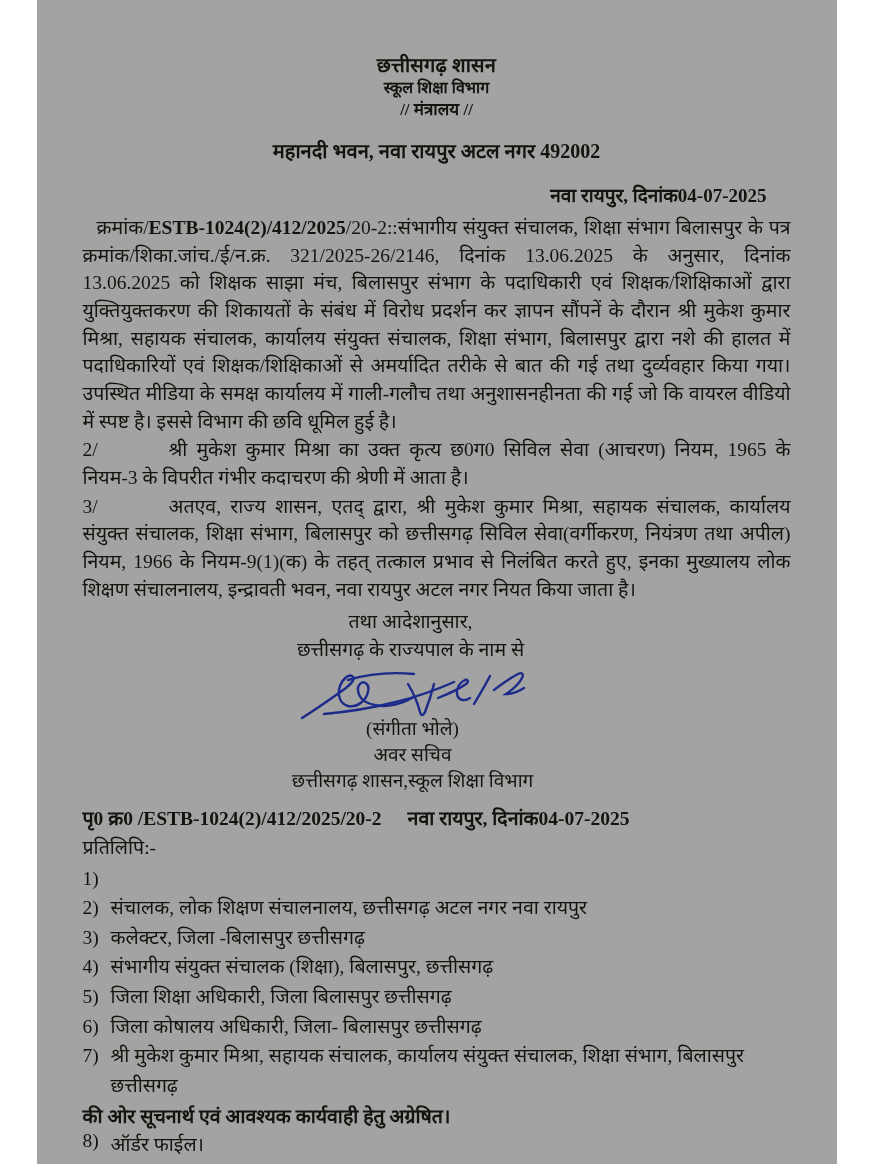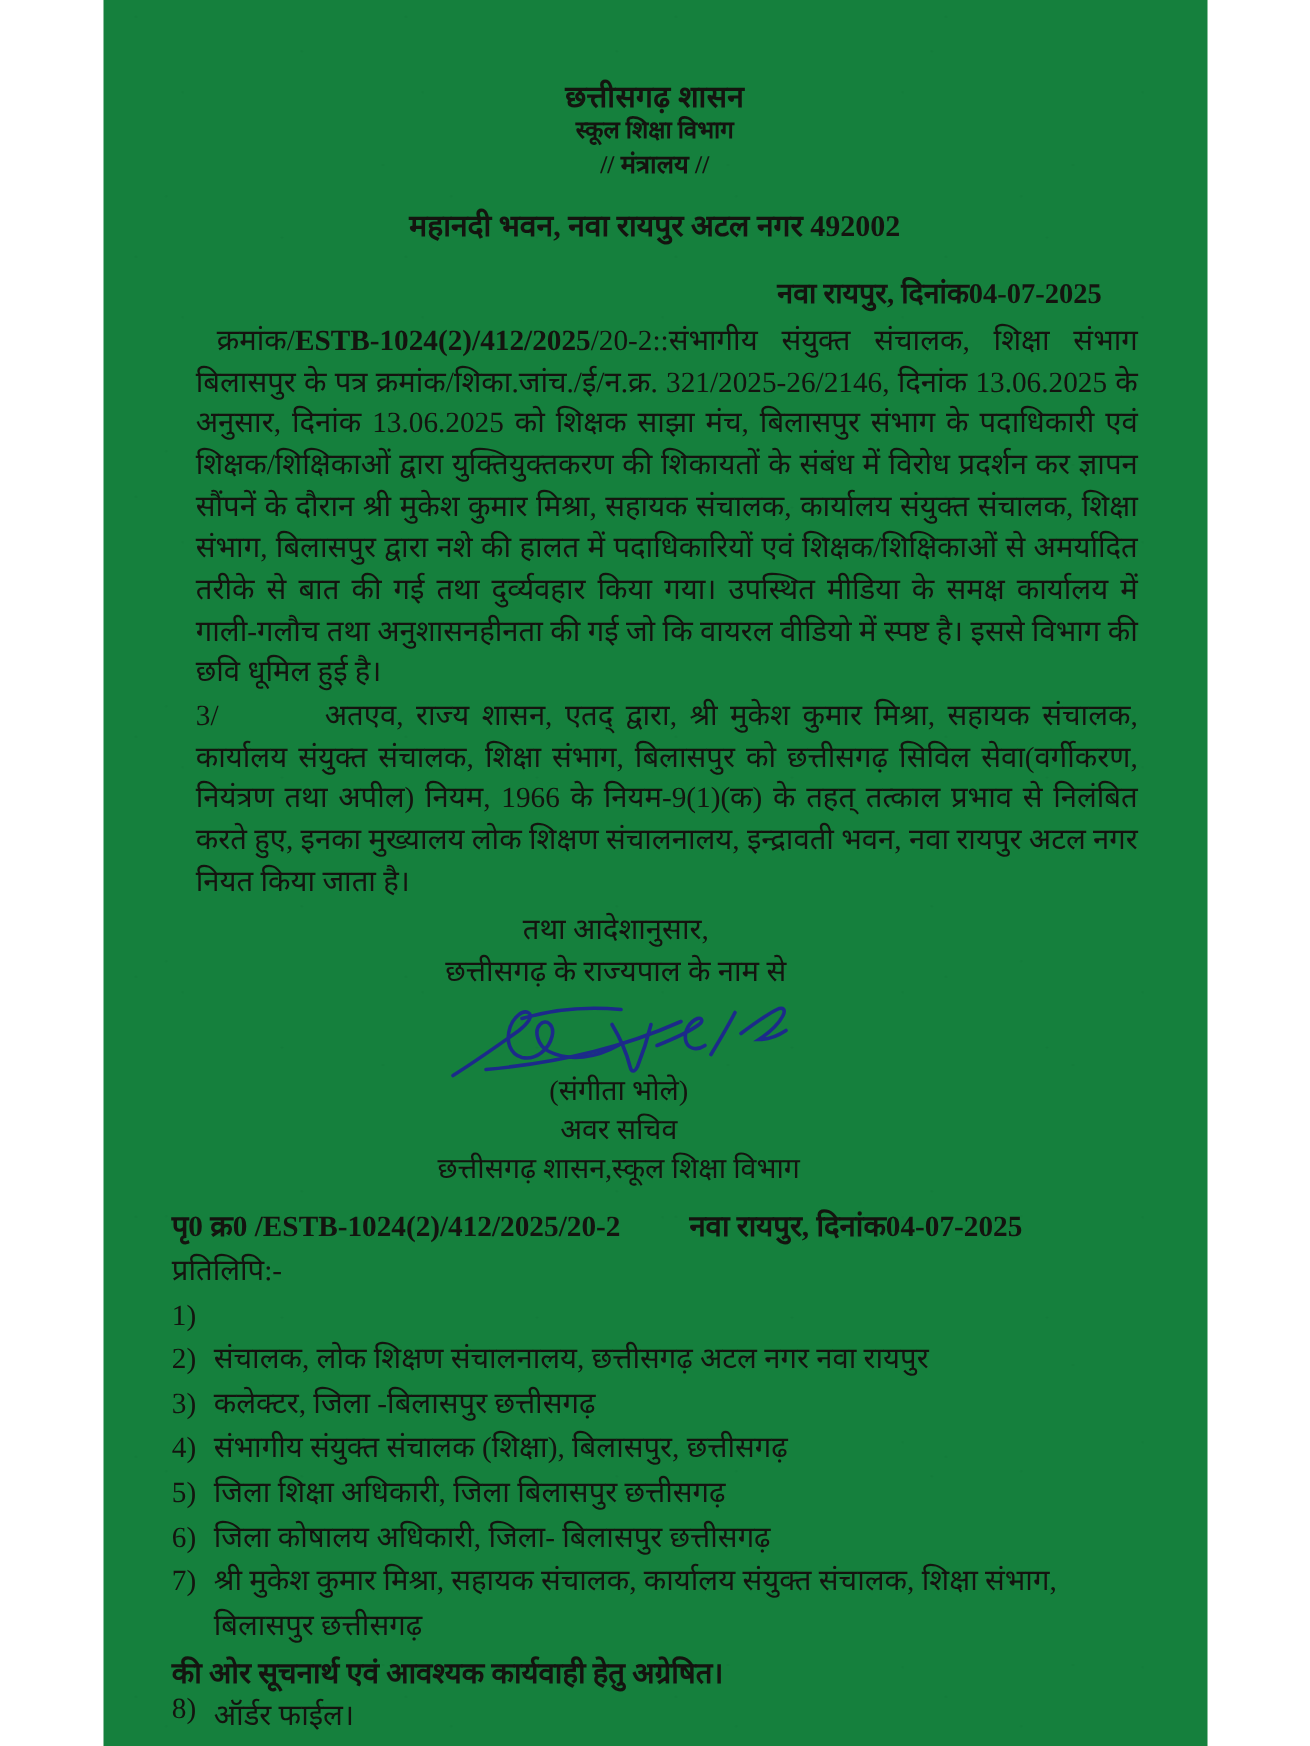--- a/index.html
+++ b/index.html
@@ -3,24 +3,24 @@
 <meta charset="utf-8">
 <title>Chhattisgarh Shasan Order</title>
 <style>
   html, body {
     margin: 0;
     padding: 0;
     background: #ffffff;
   }
   .page {
     position: relative;
-    width: 736px;
+    width: 800px;
     height: 1164px;
     margin: 0 auto;
-    background: #15803d;
+    background: #a3a3a3;
     color: #14140f;
     font-family: "Liberation Serif", "DejaVu Serif", serif;
     overflow: hidden;
   }
   .paper-noise {
     position: absolute;
     inset: 0;
     pointer-events: none;
     background-image:
       radial-gradient(circle at 12% 7%, rgba(0,0,0,0.035) 0.6px, transparent 1px),
@@ -76,21 +76,21 @@
   
   .body-text {
     margin-top: 6px;
     font-size: 19.5px;
     line-height: 1.42;
     text-align: justify;
     text-justify: inter-word;
     padding: 0 18px 0 18px;
   }
   .para {
-    margin: 0 0 0 16px;
+    margin: 0 0 0 0;
     text-align: justify;
     font-family: Liberation Serif, serif;
   }
   .para.first {
     text-indent: 14px;
   }
   .num-para {
     display: block;
     margin-top: 1px;
   }
@@ -134,21 +134,20 @@
   .sig-role { font-weight: 400; }
   .sig-dept { font-weight: 400; }
 
   
   .endorse {
     margin-top: 10px;
     padding: 0 18px;
     font-size: 19.5px;
     display: flex;
     align-items: center;
-    gap: 20px;
   }
   .endorse-left {
     font-weight: 700;
     white-space: nowrap;
   }
   .endorse-right {
     font-weight: 700;
     margin-left: 26px;
     white-space: nowrap;
   }
@@ -203,20 +202,21 @@
       <div class="h-small">// मंत्रालय //</div>
       <div class="h-addr">महानदी भवन, नवा रायपुर अटल नगर 492002</div>
     </div>
 
     <div class="dateline">नवा रायपुर, दिनांक04-07-2025</div>
 
     <div class="body-text">
 
       <p class="para first"><span>क्रमांक/</span><b class="bold-no">ESTB-1024(2)/412/2025</b><span>/20-2::</span><span>संभागीय संयुक्त संचालक, शिक्षा संभाग बिलासपुर के पत्र क्रमांक/शिका.जांच./ई/न.क्र. 321/2025-26/2146, दिनांक 13.06.2025 के अनुसार, दिनांक 13.06.2025 को  शिक्षक साझा मंच, बिलासपुर संभाग के पदाधिकारी एवं शिक्षक/शिक्षिकाओं द्वारा युक्तियुक्तकरण की शिकायतों के संबंध में विरोध प्रदर्शन कर ज्ञापन सौंपनें के दौरान श्री मुकेश कुमार मिश्रा, सहायक संचालक, कार्यालय संयुक्त संचालक, शिक्षा संभाग, बिलासपुर द्वारा नशे की हालत में पदाधिकारियों एवं शिक्षक/शिक्षिकाओं से अमर्यादित तरीके से बात की गई तथा दुर्व्यवहार किया गया। उपस्थित मीडिया के समक्ष कार्यालय में गाली-गलौच तथा अनुशासनहीनता की गई जो कि वायरल वीडियो में स्पष्ट है। इससे विभाग की छवि धूमिल हुई है।</span></p>
 
+      <p class="para num-para"><span class="num-tag">2/</span><span>श्री मुकेश कुमार मिश्रा का उक्त कृत्य छ0ग0 सिविल सेवा (आचरण) नियम, 1965 के नियम-3 के विपरीत गंभीर कदाचरण की श्रेणी में आता है।</span></p>
 
       <p class="para num-para"><span class="num-tag">3/</span><span>अतएव, राज्य शासन, एतद् द्वारा, श्री मुकेश कुमार मिश्रा, सहायक संचालक, कार्यालय संयुक्त संचालक, शिक्षा संभाग, बिलासपुर को छत्तीसगढ़ सिविल सेवा(वर्गीकरण, नियंत्रण तथा अपील) नियम, 1966 के नियम-9(1)(क) के तहत् तत्काल प्रभाव से निलंबित करते हुए, इनका मुख्यालय लोक शिक्षण संचालनालय, इन्द्रावती भवन, नवा रायपुर अटल नगर नियत किया जाता है।</span></p>
 
     </div>
 
     <div class="closing">
       <div>तथा आदेशानुसार,</div>
       <div>छत्तीसगढ़ के राज्यपाल के नाम से</div>
     </div>
 

